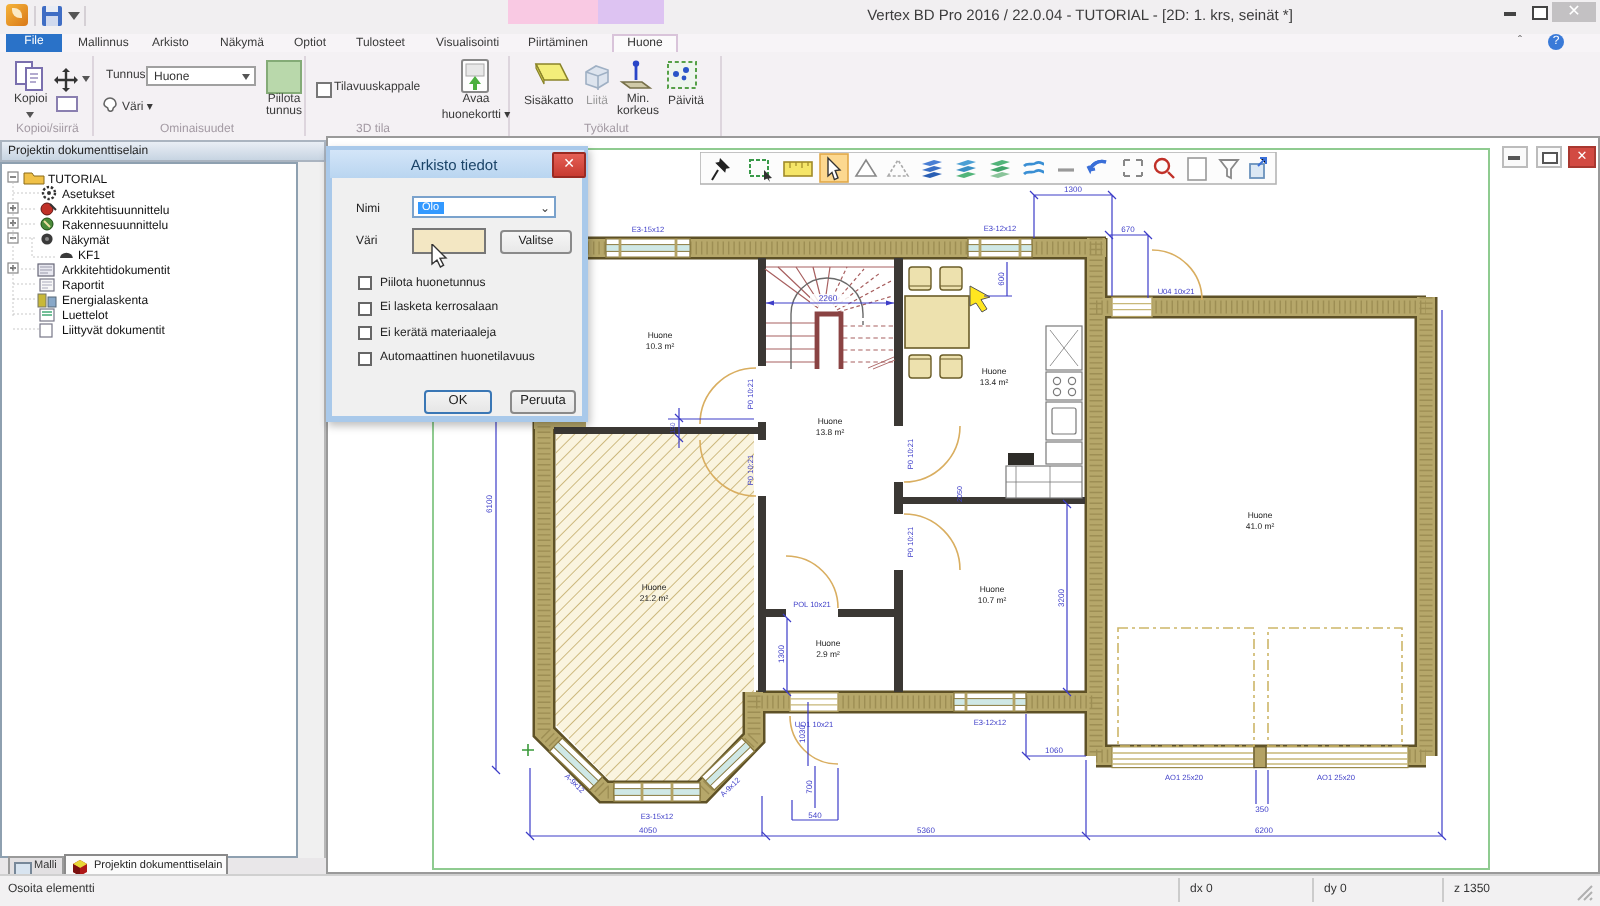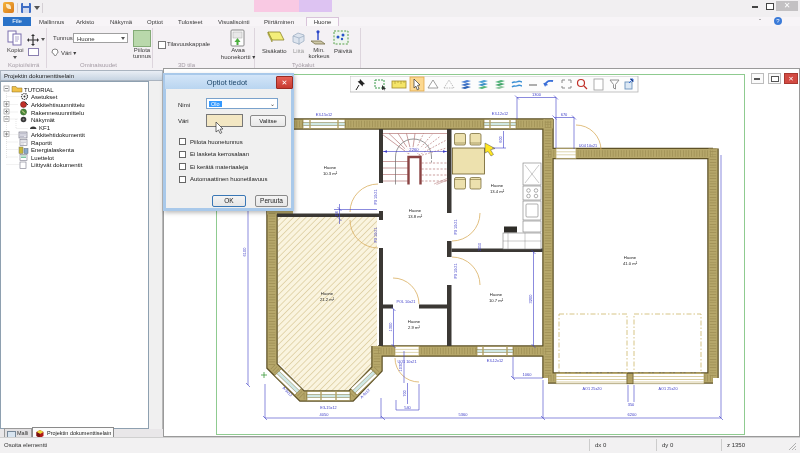--- a/index.html
+++ b/index.html
@@ -23,20 +23,21 @@
 <div class="abs" style="left:23px;top:3px;width:6px;height:3px;background:#e8ecf4;"></div>
 <div class="abs" style="left:23px;top:8px;width:6px;height:5px;background:#d0d9ee;"></div>
 
 <div class="abs" style="left:34px;top:6px;width:0;height:0;border-left:3px solid transparent;border-right:3px solid transparent;border-top:4px solid #555;"></div>
 <div class="abs" style="left:42px;top:3px;width:1px;height:10px;background:#d5d0d5;"></div>
 
 <div class="abs" style="left:254px;top:0;width:45px;height:12px;background:#f9c9e3;"></div>
 
 <div class="abs" style="left:299px;top:0;width:33px;height:12px;background:#ddc3f2;"></div>
 
+<div class="abs" style="left:340px;top:3px;width:400px;text-align:center;font-size:7.5px;color:#3c3c3c;">Vertex BD Pro 2016 / 22.0.04 - TUTORIAL - [2D: 1. krs, seinät *]</div>
 
 <div class="abs" style="left:752px;top:6px;width:6px;height:2px;background:#444;"></div>
 
 <div class="abs" style="left:766px;top:3px;width:6px;height:5px;border:1px solid #444;background:#fff;"></div>
 
 <div class="abs" style="left:776px;top:1px;width:22px;height:10px;background:#c3c1c3;color:#fff;font-size:8px;text-align:center;line-height:10px;">✕</div>
 
 <div class="abs" style="left:0;top:17px;width:800px;height:9px;background:#f7f4f7;border-bottom:1px solid #ecd7e8;"></div>
 
 <div class="abs" style="left:3px;top:17px;width:28px;height:9px;background:#2a72c8;color:#fff;font-size:6px;text-align:center;line-height:9px;">File</div>
@@ -548,21 +549,21 @@
 <div class="abs" style="left:751px;top:73px;width:13px;height:11px;background:#fafafa;border:1px solid #bcbcbc;box-sizing:border-box;"></div>
 <div class="abs" style="left:754px;top:78px;width:6px;height:2px;background:#555;"></div>
 <div class="abs" style="left:768px;top:73px;width:13px;height:11px;background:#fafafa;border:1px solid #bcbcbc;box-sizing:border-box;"></div>
 <div class="abs" style="left:771px;top:75.5px;width:6px;height:4px;border:1px solid #555;background:#fff;"></div>
 <div class="abs" style="left:784px;top:73px;width:14px;height:11px;background:#d24a42;border:1px solid #a83830;box-sizing:border-box;color:#fff;font-size:6.5px;text-align:center;line-height:9px;">✕</div>
 </div>
 
 <div id="dialog" class="abs" style="left:163px;top:73px;width:131px;height:138px;background:#f0f0f0;border:3px solid #a9c9ea;box-sizing:border-box;box-shadow:1px 2px 4px rgba(0,0,0,.25);">
 
 <div class="abs" style="left:-1px;top:-1px;width:127px;height:14px;background:linear-gradient(#d3e5f8,#b9d5f0);"></div>
-<div class="abs" style="left:0;top:2px;width:122px;text-align:center;font-size:7.5px;color:#1b4468;">Optiot tiedot</div>
+<div class="abs" style="left:0;top:2px;width:122px;text-align:center;font-size:7.5px;color:#1b4468;">Arkisto tiedot</div>
 
 <div class="abs" style="left:110px;top:0px;width:15px;height:11px;background:linear-gradient(#e56056,#c73a30);border:1px solid #9a2a22;border-radius:1px;color:#fff;font-size:7px;text-align:center;line-height:11px;">✕</div>
 
 <div class="abs" style="left:12px;top:26px;font-size:6px;color:#222;">Nimi</div>
 
 <div class="abs" style="left:40px;top:22px;width:72px;height:11px;background:#fff;border:1px solid #7aa2cc;box-sizing:border-box;">
 <span style="position:absolute;left:2px;top:1.5px;background:#3399ff;color:#fff;font-size:5.5px;padding:0 2px;line-height:6.5px;">Olo</span>
 <span style="position:absolute;right:2px;top:1px;font-size:6px;color:#444;">⌄</span>
 </div>
 

